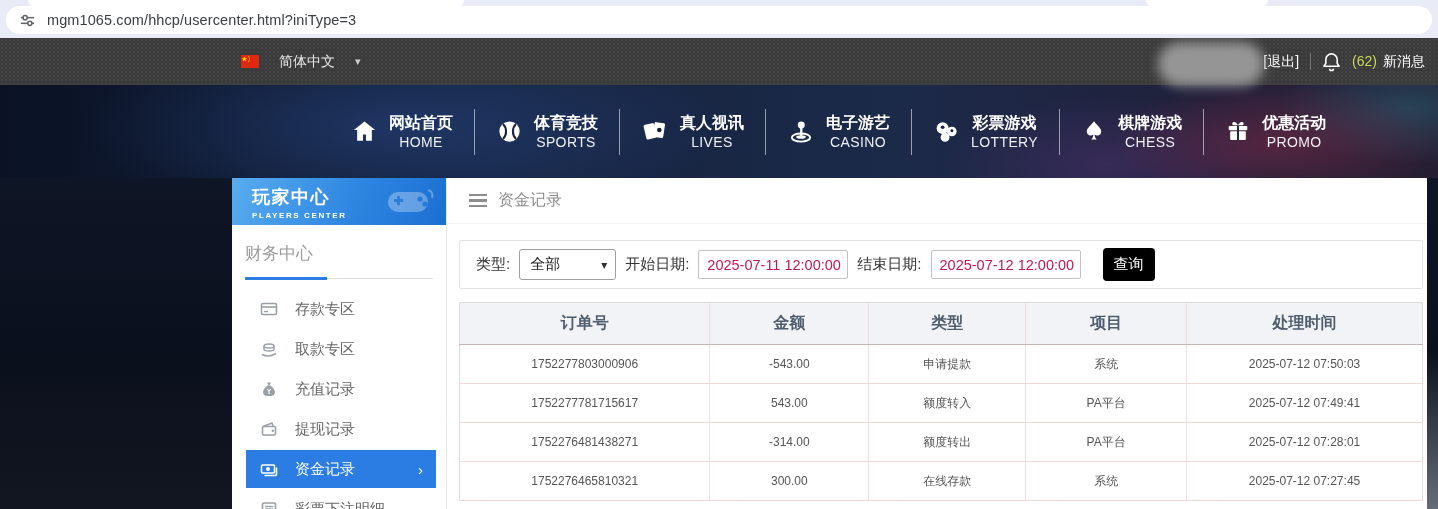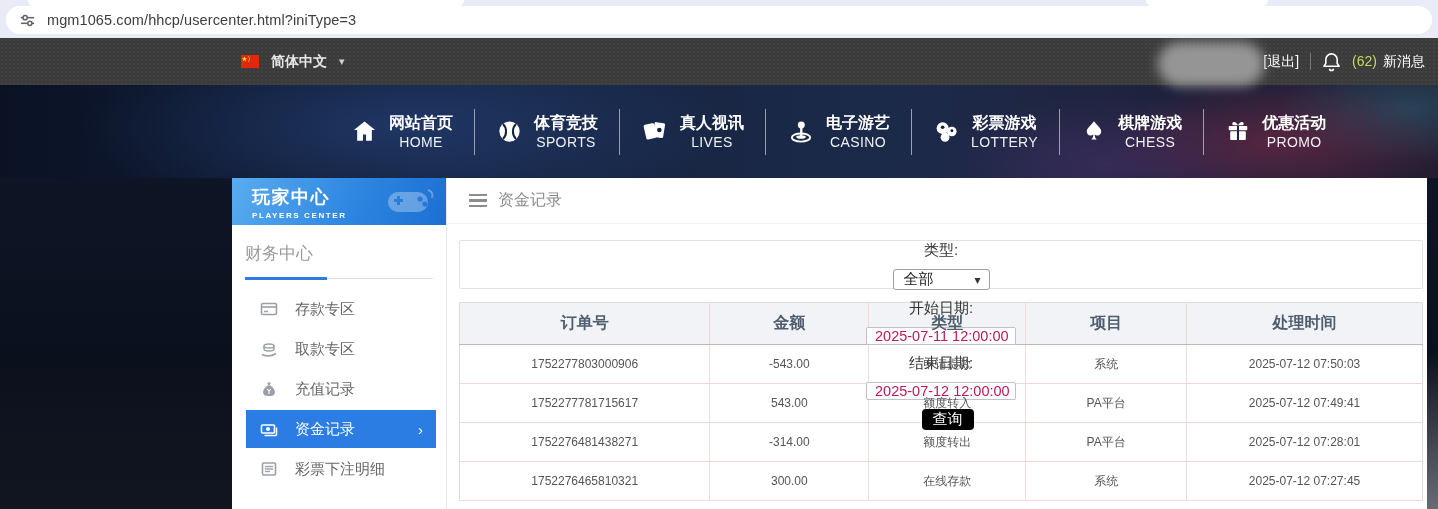--- a/index.html
+++ b/index.html
@@ -15,22 +15,22 @@
   .browser-bar { position:absolute; top:0; left:0; right:0; height:38px; background:#e9ecf7; z-index:6; }
   .tab-remnant { position:absolute; top:0; height:7px; background:#fff; border-radius:0 0 9px 9px; }
   .tab-remnant.left { left:28px; width:436px; }
   .tab-remnant.right { left:1146px; width:122px; }
   .address-pill { position:absolute; left:6px; right:6px; top:6px; height:28px; background:#fff;
     border-radius:15px; display:flex; align-items:center; gap:11px; padding:0 13px; cursor:text; }
   .url-text { font-size:14.5px; color:#3c4043; letter-spacing:.1px; }
   
   .topbar { position:absolute; top:38px; left:0; right:0; height:47px; background:#3b3b3b;
     background-image:radial-gradient(rgba(255,255,255,.045) 1px, transparent 1px); background-size:4px 4px; z-index:4; }
-  .lang { position:absolute; left:241px; top:0; height:100%; display:flex; align-items:center; gap:12px;
-    color:#e8e8e8; font-size:14px; cursor:pointer;font-weight:bold; }
+  .lang { position:absolute; left:241px; top:0; height:100%; display:flex; align-items:center; gap:20px;
+    color:#e8e8e8; font-size:14px; cursor:pointer; }
   .caret { font-size:11px; color:#cfcfcf; }
   .top-right { position:absolute; right:13px; top:0; height:100%; display:flex; align-items:center; gap:11px;
     color:#fff; font-size:14px; }
   .divider-v { width:1px; height:17px; background:#777; }
   .msg-count { color:#c9d85a; }
   .blur-blob { position:absolute; left:1158px; top:42px; width:106px; height:44px; background:#9d9d9d;
     border-radius:22px; filter:blur(6px); opacity:.92; z-index:5; }
   
   .nav { position:absolute; top:85px; left:0; right:0; height:93px; display:flex; align-items:center;
     padding-left:330px;
@@ -64,21 +64,21 @@
   .menu-item.active { height:38px; margin:1px 10px 1px 14px; padding-left:14px; background:#2b7de3;
     color:#fff; position:relative; }
   .menu-item.active .chev { position:absolute; right:13px; font-size:15px; color:#fff; }
   
   .main { flex:1; min-width:0; }
   .page-header { height:46px; display:flex; align-items:center; gap:11px; padding-left:22px;
     color:#8d8d8d; font-size:16px; border-bottom:1px solid #f2f2f2; }
   .hamburger { width:18px; display:flex; flex-direction:column; gap:3px; cursor:pointer; }
   .hamburger i { display:block; height:2.5px; background:#8d8d8d; }
   .filter-card { margin:16px 4px 0 12px; height:49px; border:1px solid #e2e2e2; border-radius:2px;
-    display:flex; align-items:center; padding:0 16px; gap:9px; font-size:15px; color:#333;flex-direction:column; }
+    display:flex; align-items:center; padding:0 16px; gap:9px; font-size:15px; color:#333; }
   .fake-select { width:97px; height:31px; border:1px solid #9e9e9e; border-radius:3px; background:#fff;
     display:flex; align-items:center; justify-content:space-between; padding:0 8px 0 10px;
     font-size:15px; color:#222; cursor:pointer; }
   .fake-select .caret { color:#333; font-size:12px; }
   .date-input { width:150px; height:29px; border:1px solid #c2c2c2; border-radius:2px; padding:0 4px 0 8px;
     font-size:14.5px; color:#be185d; font-family:inherit; }
   .search-btn { margin-left:13px; width:52px; height:33px; border:none; border-radius:4px; background:#000000;
     color:#fff; font-size:15px; font-family:inherit; cursor:pointer; }
   .data-table { width:calc(100% - 16px); margin:13px 4px 0 12px; border-collapse:collapse;
     table-layout:fixed; border:1px solid #ddd; }
@@ -265,20 +265,28 @@
         <span>取款专区</span>
       </div>
       <div class="menu-item">
         <svg viewBox="0 0 18 18">
           <path d="M7 2.5 h4 l-1.5 3 h-1z" fill="#9aa0a6"></path>
           <path d="M7.5 5.5 h3 c3 2.2 4.5 4.5 4.5 7 a4.5 4.5 0 0 1 -4.5 3.5 h-3 A4.5 4.5 0 0 1 3 12.5 c0-2.5 1.5-4.8 4.5-7z" fill="#9aa0a6"></path>
           <path d="M7.2 9 l1.8 2 1.8-2 M9 11 v3" stroke="#fff" stroke-width="1.1" fill="none"></path>
         </svg>
         <span>充值记录</span>
       </div>
+      <div class="menu-item">
+        <svg viewBox="0 0 18 18">
+          <path d="M3 6.5 L12 3 l1.2 3.2" fill="none" stroke="#9aa0a6" stroke-width="1.5"></path>
+          <rect x="2.5" y="6.5" width="13" height="8.5" rx="1.3" fill="none" stroke="#9aa0a6" stroke-width="1.6"></rect>
+          <circle cx="12.8" cy="10.8" r="1.2" fill="#9aa0a6"></circle>
+        </svg>
+        <span>提现记录</span>
+      </div>
       <div class="menu-item active">
         <svg viewBox="0 0 18 18">
           <rect x="1.5" y="5" width="13" height="8" rx="1" fill="none" stroke="#fff" stroke-width="1.5"></rect>
           <circle cx="8" cy="9" r="2" fill="#fff"></circle>
           <path d="M16.5 7.5 v7 a1 1 0 0 1 -1 1 h-11" fill="none" stroke="#fff" stroke-width="1.5"></path>
         </svg>
         <span>资金记录</span>
         <span class="chev">›</span>
       </div>
       <div class="menu-item">

